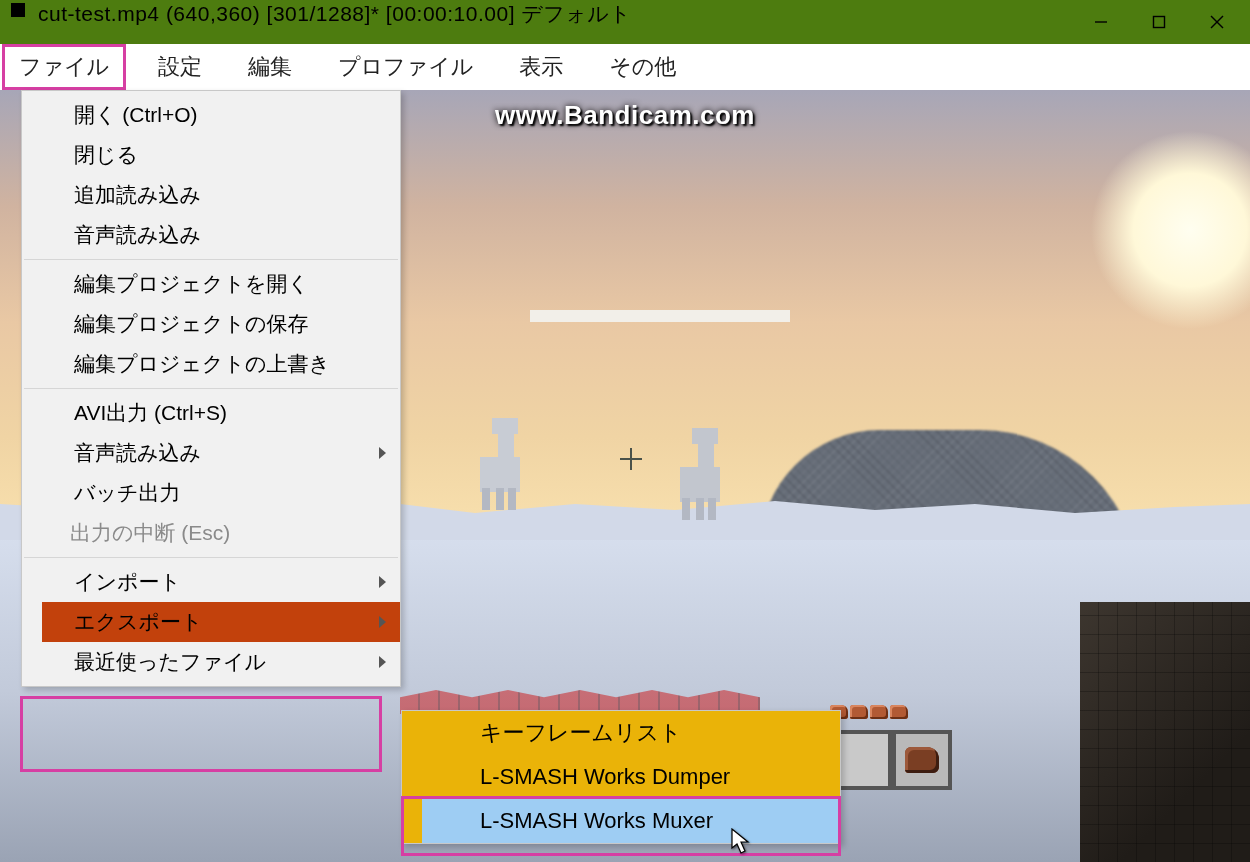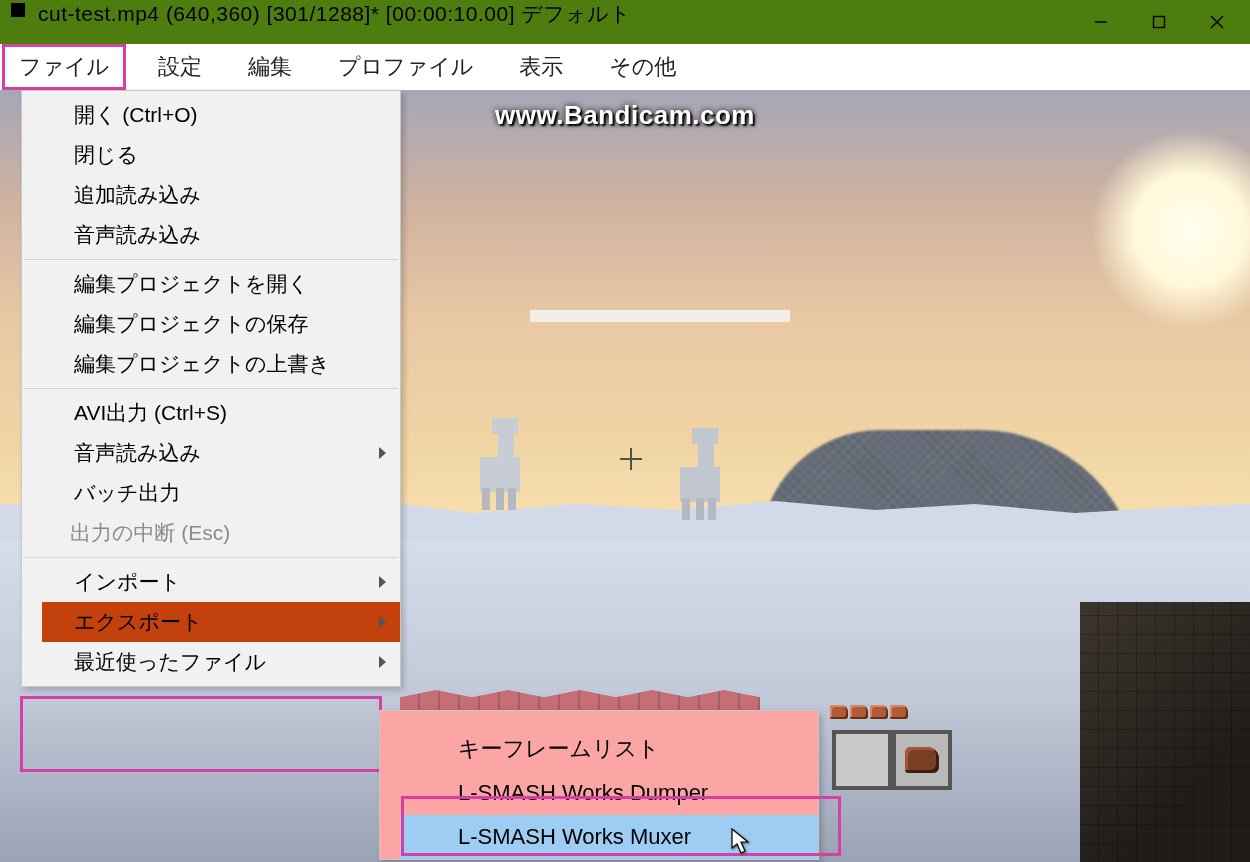--- a/index.html
+++ b/index.html
@@ -50,21 +50,21 @@
     .steak { width:34px; height:26px; background:#7a3e23; border-radius:6px 12px 6px 4px; box-shadow:inset -3px -3px 0 #3d1d10,inset 3px 3px 0 #9d593a; }
     
     .dropdown { position:absolute; left:21px; top:90px; width:380px; background:#f1f1f1; border:1px solid #c8c8c8; box-shadow:3px 3px 6px rgba(0,0,0,.2); padding:4px 0; }
     .dm-item { height:40px; display:flex; align-items:center; padding:0 32px; font-size:21px; color:#000; position:relative;margin-left:20px; }
     .dm-item.disabled { color:#8a8a8a;padding-left:28px; }
     .dm-sep { height:1px; background:#d6d6d6; margin:4px 2px; }
     .dm-item.has-sub::after { content:""; position:absolute; right:14px; top:50%; width:0; height:0; border-left:7px solid #555; border-top:6px solid transparent; border-bottom:6px solid transparent; transform:translateY(-50%); }
     .dm-item.highlight { background:#c2410c; }
     .hl-box { position:absolute; border:3px solid #d63fa3; pointer-events:none; }
     .hl-export { left:20px; top:696px; width:362px; height:76px; }
-    .submenu { position:absolute; left:379px; top:710px; width:440px; background:#fca5a5; border:1px solid #c8c8c8; box-shadow:3px 3px 6px rgba(0,0,0,.2); padding:16px 0 0 0; }
+    .submenu { position:absolute; left:401px; top:710px; width:440px; background:#eab308; border:1px solid #c8c8c8; box-shadow:3px 3px 6px rgba(0,0,0,.2); padding:0 0 0 0; }
     .submenu .dm-item { height:44px; padding-left:58px; font-size:22px; }
     .submenu .highlight { background:#9ecdf3;text-align:center; }
     .hl-muxer { left:401px; top:796px; width:440px; height:60px; }
     .cursor { position:absolute; left:730px; top:828px; width:22px; height:28px; }
     .cursor svg { width:22px; height:28px; filter:drop-shadow(1px 1px 1px rgba(0,0,0,.5)); }
   </style>
 </head>
 <body>
 
 <div class="titlebar">

